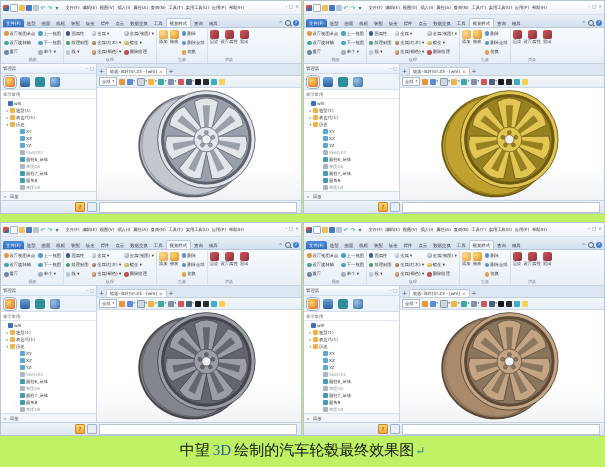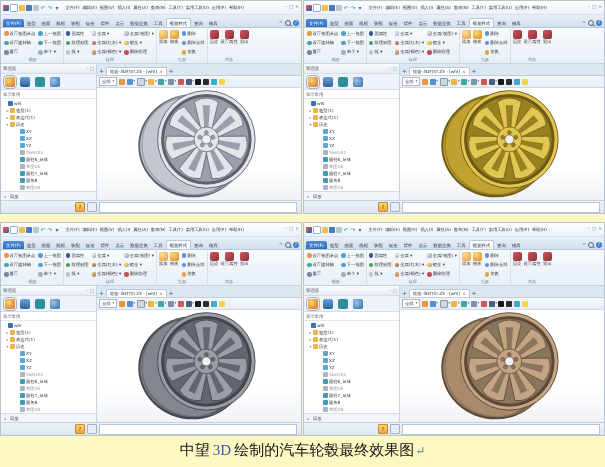--- a/index.html
+++ b/index.html
@@ -1,16 +1,16 @@
 <!DOCTYPE html>
 <html><head>
 <meta charset="utf-8">
 <style>
   html,body{margin:0;padding:0;background:#fff;}
-  .sheet{width:605px;height:467px;background:#fef9c3;font-family:"DejaVu Sans","Liberation Sans",sans-serif;position:relative;overflow:hidden;}
+  .sheet{width:605px;height:467px;background:#bef264;font-family:"DejaVu Sans","Liberation Sans",sans-serif;position:relative;overflow:hidden;}
   .grid{display:grid;grid-template-columns:302px 302px;grid-template-rows:214px 214px;column-gap:1px;row-gap:8px;}
   .quad{border:1px solid #b9c4d2;background:#fff;display:flex;flex-direction:column;overflow:hidden;}
 
   
   .menubar{height:13px;flex:none;display:flex;align-items:center;background:linear-gradient(#fdfeff,#edf2f9);border-bottom:1px solid #d7e0ec;padding:0 2px;gap:1px;position:relative;}
   .qat{display:flex;align-items:center;gap:1px;flex:none;}
   .qicon{width:6px;height:6px;border-radius:1px;display:inline-flex;align-items:center;justify-content:center;font-size:6px;line-height:1;overflow:hidden;}
   .menus{display:flex;flex:1;overflow:hidden;margin-left:3px;}
   .menu-item{font-size:4.2px;color:#333;padding:0 1.5px;white-space:nowrap;}
   .wincontrols{display:flex;gap:2px;flex:none;margin-left:2px;}

